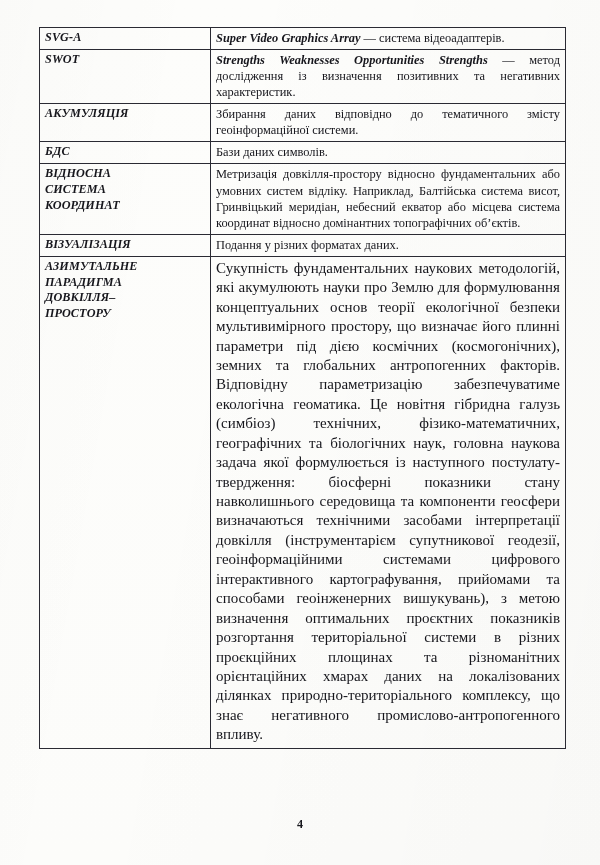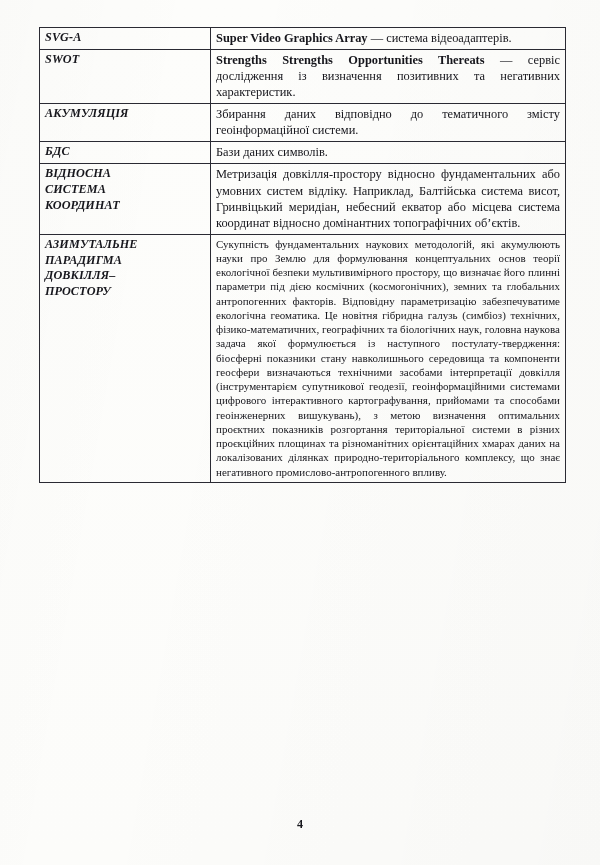--- a/index.html
+++ b/index.html
@@ -63,30 +63,31 @@
   .def-cell {
     font-size: 12.4px;
     line-height: 1.295;
     text-align: justify;
     text-justify: inter-word;
     color: #16161c;
     hyphens: manual;
   }
 
   .def-cell .lat {
+    font-style: italic;
     font-weight: bold;
     margin-top: 8px;
   }
 
   .term-cell .tline { display: block; }
 
   
   .def-long {
     line-height: 1.296;
-    font-size: 11px;
+    font-size: 15px;
   }
 
   .page-number {
     position: absolute;
     left: 0;
     top: 817px;
     width: 600px;
     text-align: center;
     font-size: 12px;
     font-weight: bold;
@@ -106,21 +107,21 @@
         <td class="term-cell">
           <span class="tline">SVG-A</span>
         </td>
         <td class="def-cell"><span class="lat">Super Video Graphics Array</span><span> — система відеоадаптерів.</span></td>
       </tr>
 
       <tr>
         <td class="term-cell">
           <span class="tline">SWOT</span>
         </td>
-        <td class="def-cell"><span class="lat">Strengths Strengths Opportunities Thereats</span><span> — сервіс дослідження із визначення позитивних та негативних характеристик.</span></td>
+        <td class="def-cell"><span class="lat">Strengths Weaknesses Opportunities Strengths</span><span> — метод дослідження із визначення позитивних та негативних характеристик.</span></td>
       </tr>
 
 
       <tr>
         <td class="term-cell">
           <span class="tline">АКУМУЛЯЦІЯ</span>
         </td>
         <td class="def-cell">Збирання даних відповідно до тематичного змісту геоінформаційної системи.</td>
       </tr>
 
@@ -133,20 +134,26 @@
 
       <tr>
         <td class="term-cell">
           <span class="tline">ВІДНОСНА</span>
           <span class="tline">СИСТЕМА</span>
           <span class="tline">КООРДИНАТ</span>
         </td>
         <td class="def-cell">Метризація довкілля-простору відносно фундаментальних або умовних систем відліку. Наприклад, Балтійська система висот, Гринвіцький меридіан, небесний екватор або місцева система координат відносно домінантних топографічних об’єктів.</td>
       </tr>
 
+      <tr>
+        <td class="term-cell">
+          <span class="tline">ВІЗУАЛІЗАЦІЯ</span>
+        </td>
+        <td class="def-cell">Подання у різних форматах даних.</td>
+      </tr>
 
       <tr>
         <td class="term-cell">
           <span class="tline">АЗИМУТАЛЬНЕ</span>
           <span class="tline">ПАРАДИГМА</span>
           <span class="tline">ДОВКІЛЛЯ–</span>
           <span class="tline">ПРОСТОРУ</span>
         </td>
         <td class="def-cell def-long">Сукупність фундаментальних наукових методологій, які акумулюють науки про Землю для формулювання концептуальних основ теорії екологічної безпеки мультивимірного простору, що визначає його плинні параметри під дією космічних (космогонічних), земних та глобальних антропогенних факторів. Відповідну параметризацію забезпечуватиме екологічна геоматика. Це новітня гібридна галузь (симбіоз) технічних, фізико-математичних, географічних та біологічних наук, головна наукова задача якої формулюється із наступного постулату-твердження: біосферні показники стану навколишнього середовища та компоненти геосфери визначаються технічними засобами інтерпретації довкілля (інструментарієм супутникової геодезії, геоінформаційними системами цифрового інтерактивного картографування, прийомами та способами геоінженерних вишукувань), з метою визначення оптимальних проєктних показників розгортання територіальної системи в різних проєкційних площинах та різноманітних орієнтаційних хмарах даних на локалізованих ділянках природно-територіального комплексу, що знає негативного промислово-антропогенного впливу.</td>
       </tr>

